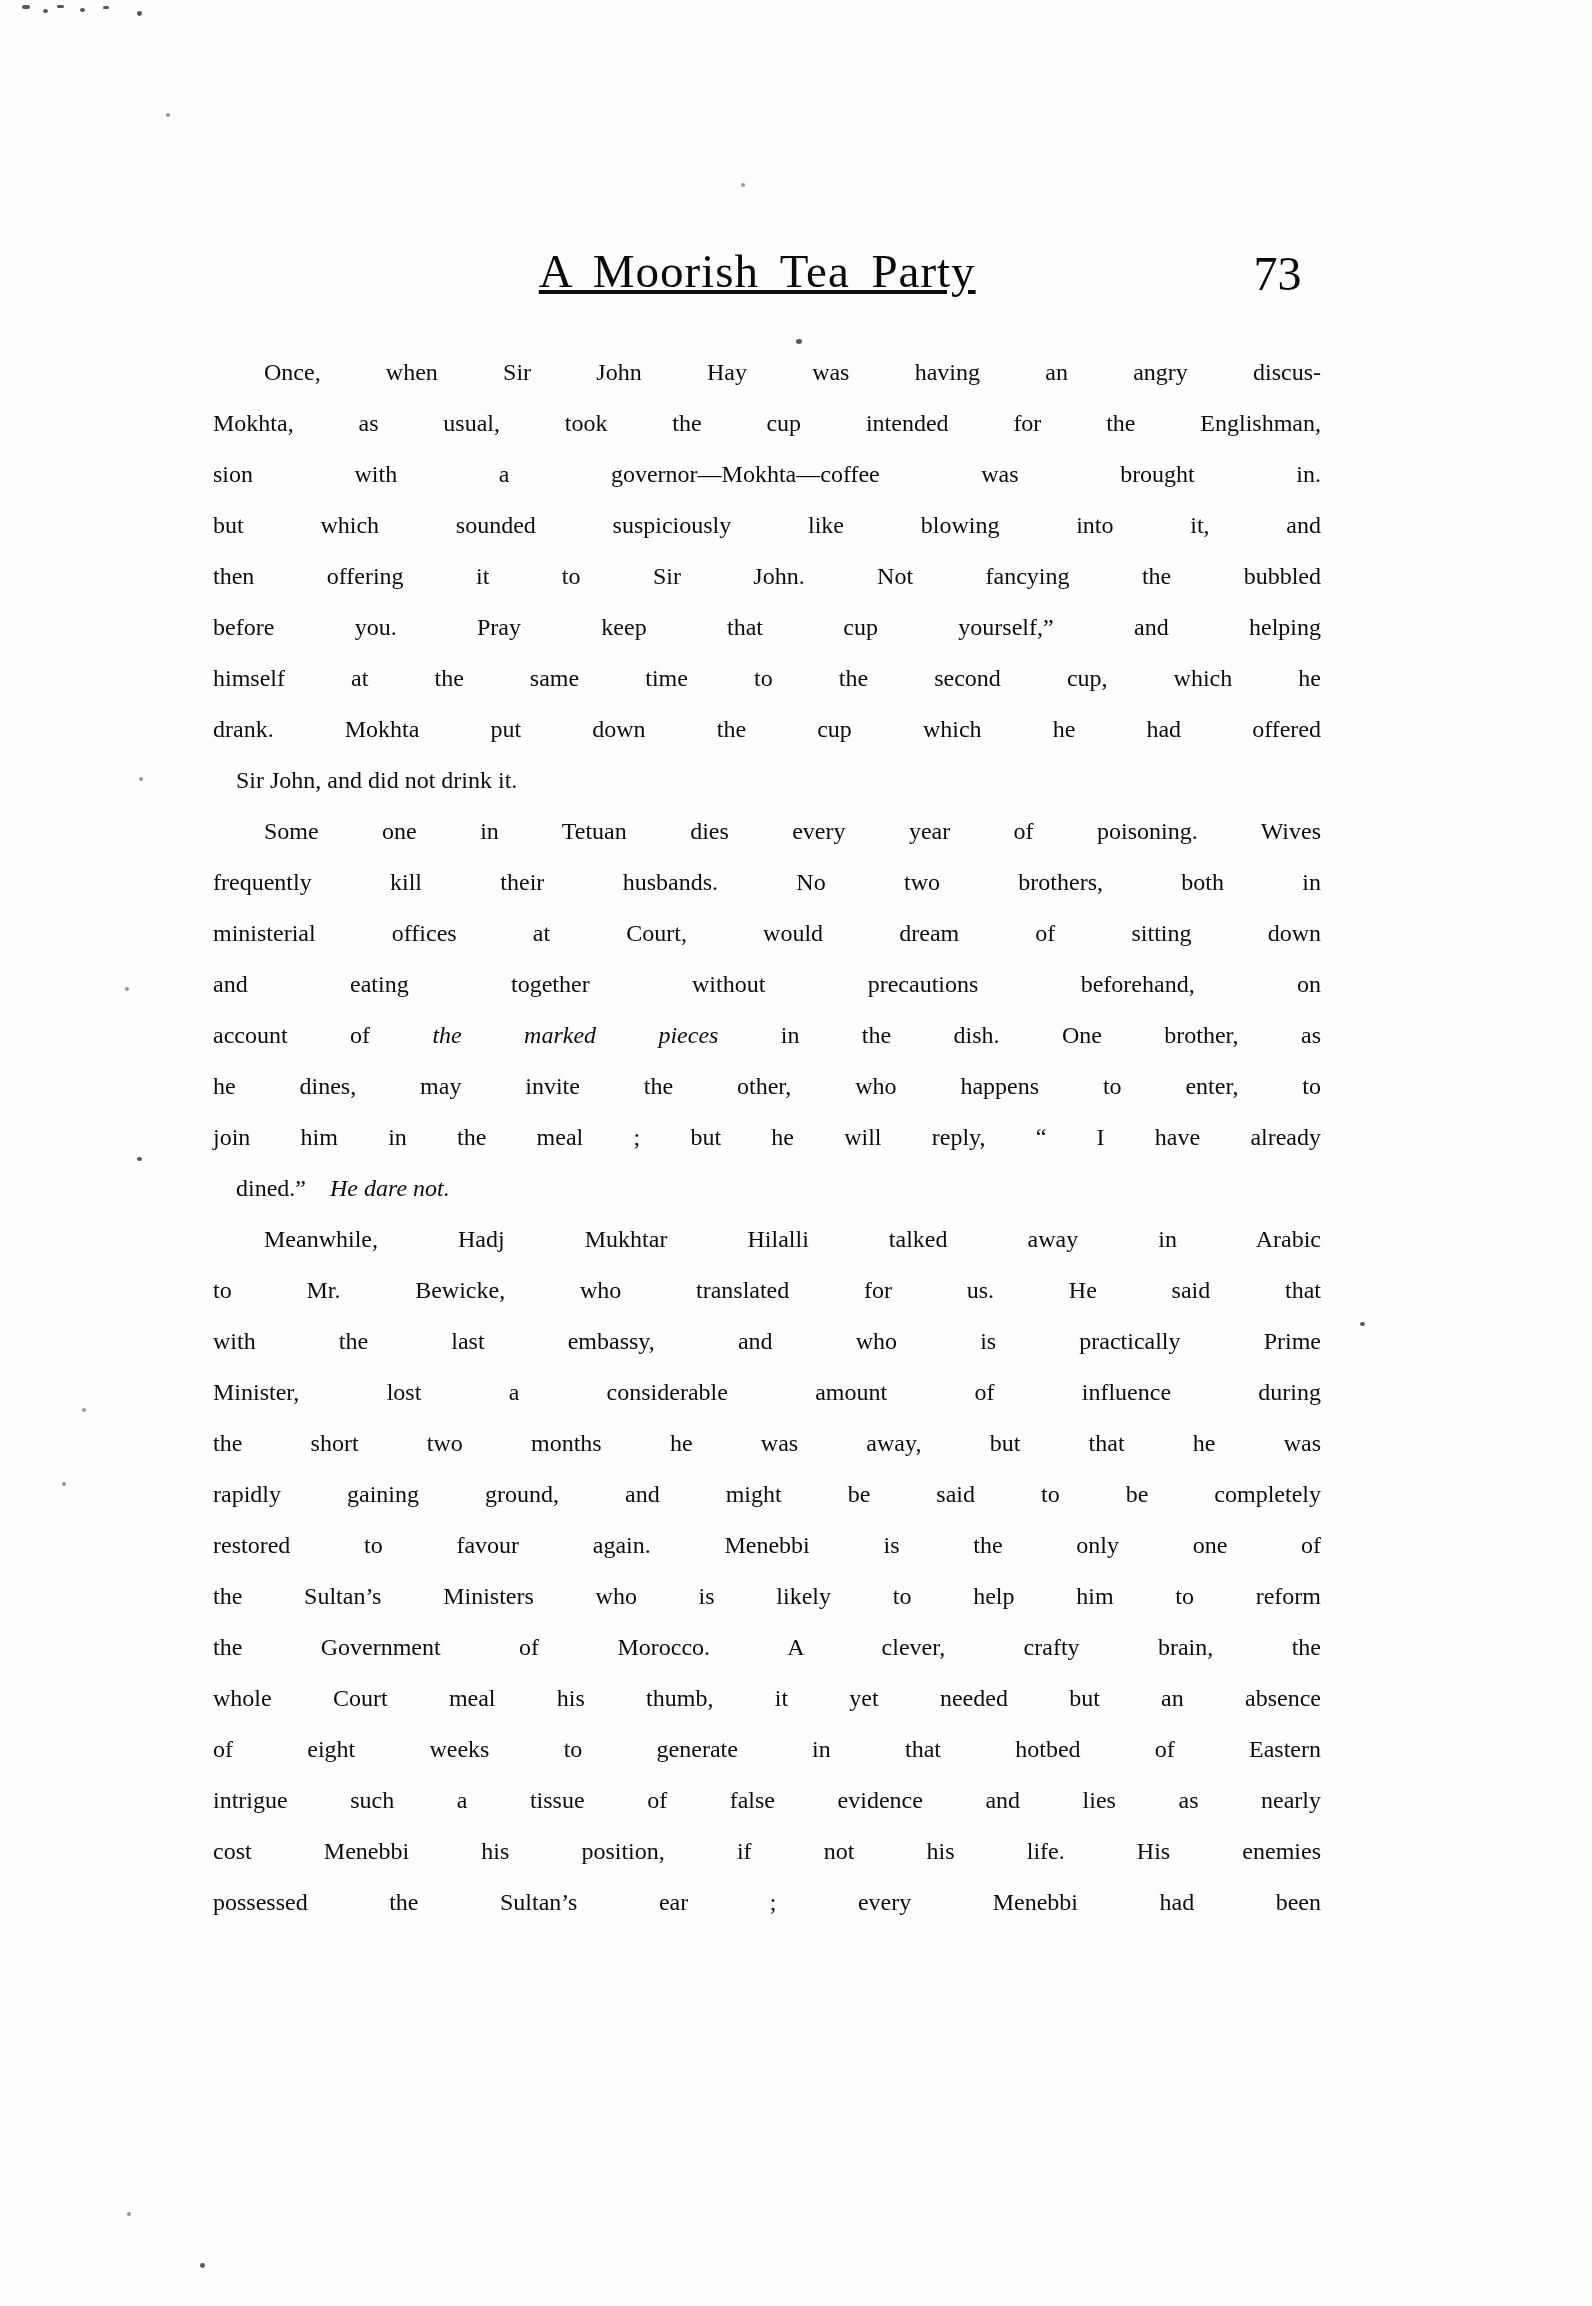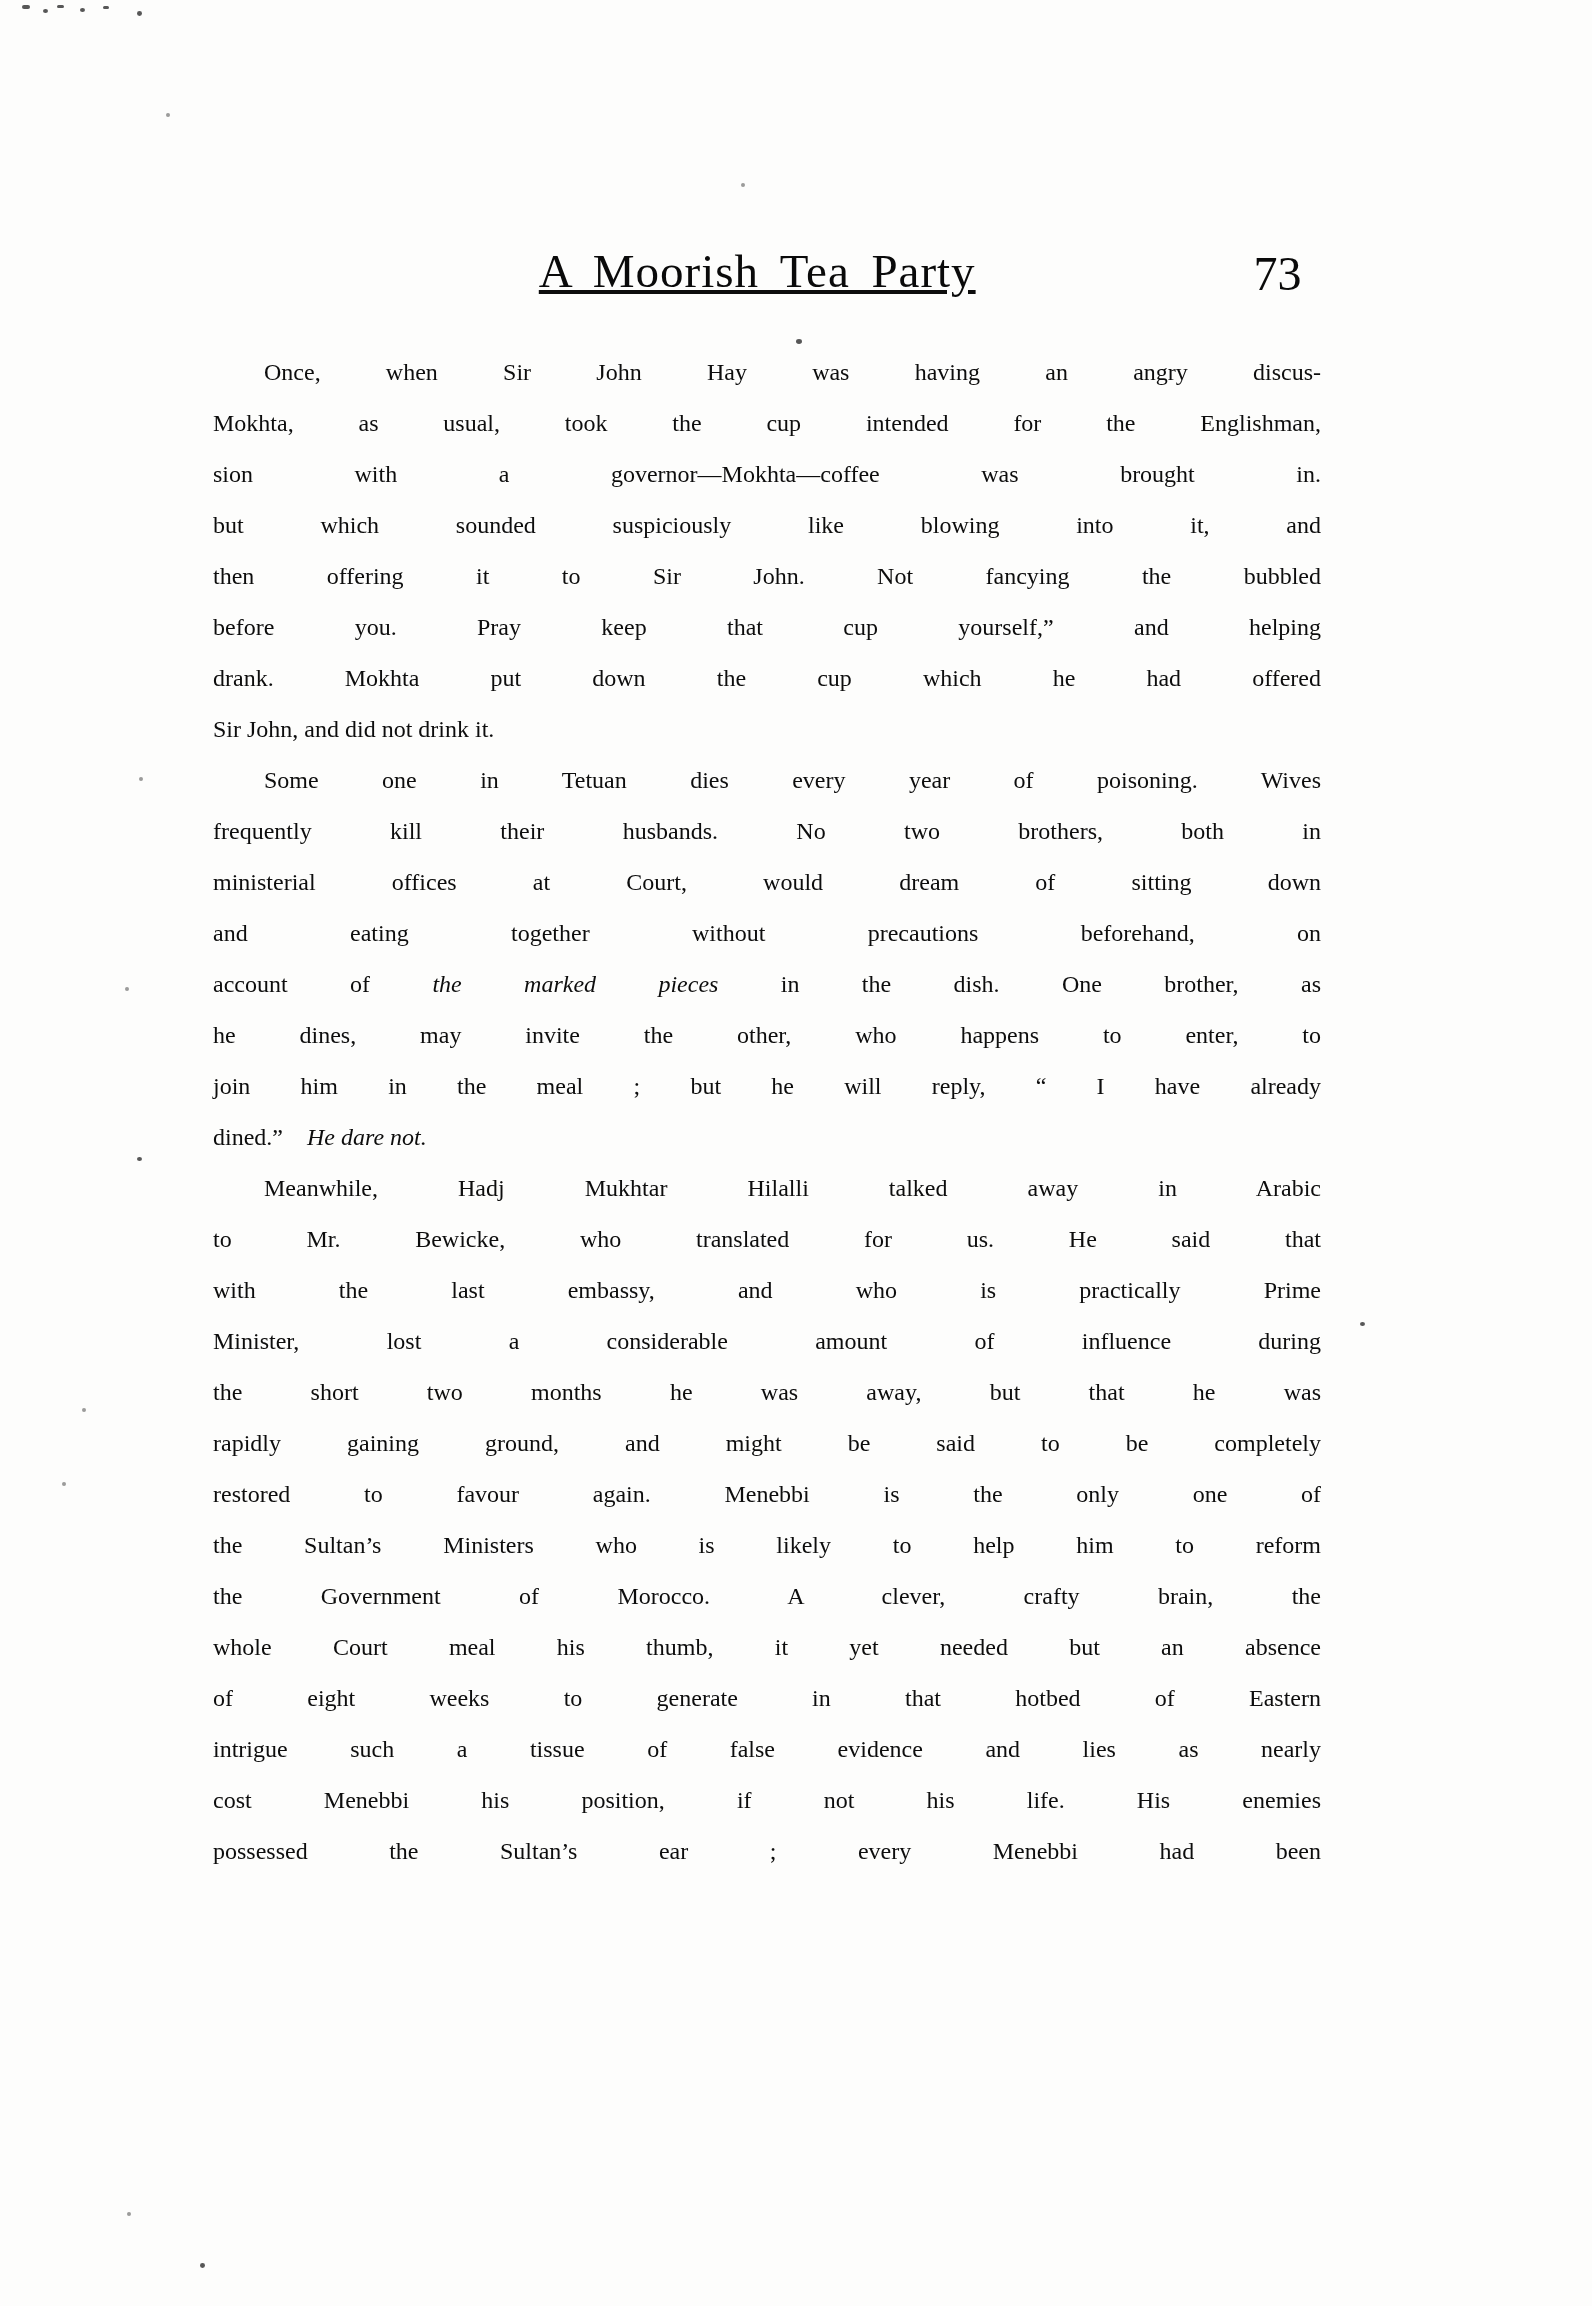--- a/index.html
+++ b/index.html
@@ -42,21 +42,21 @@
   .line {
     height: 51px;
     line-height: 51px;
     font-size: 24px;
     text-align: justify;
     text-align-last: justify;
     white-space: nowrap;
     overflow: visible;
   }
   .line.indent { text-indent: 51px; }
-  .line.para-end { text-align-last: left; }
+  .line.para-end { text-align-last: left; margin-left: 23px; }
   .line em { font-style: italic; }
 
   .speck {
     position: absolute;
     background: #3a3a3a;
     border-radius: 50%;
     opacity: 0.85;
   }
   .speck.faint { opacity: 0.5; }
 </style>
@@ -88,20 +88,21 @@
     <span class="page-number">73</span>
   </header>
 
   <main class="text-block">
       <div class="line indent"><span>Once, when Sir John Hay was having an angry discus-</span></div>
       <div class="line"><span>Mokhta, as usual, took the cup intended for the Englishman,</span></div>
       <div class="line"><span>sion with a governor—Mokhta—coffee was brought in.</span></div>
       <div class="line"><span>but which sounded suspiciously like blowing into it, and</span></div>
       <div class="line"><span>then offering it to Sir John. Not fancying the bubbled</span></div>
       <div class="line"><span>before you. Pray keep that cup yourself,” and helping</span></div>
+      <div class="line"><span>himself at the same time to the second cup, which he</span></div>
       <div class="line"><span>drank. Mokhta put down the cup which he had offered</span></div>
       <div class="line para-end"><span>Sir John, and did not drink it.</span></div>
       <div class="line indent"><span>Some one in Tetuan dies every year of poisoning. Wives</span></div>
       <div class="line"><span>frequently kill their husbands. No two brothers, both in</span></div>
       <div class="line"><span>ministerial offices at Court, would dream of sitting down</span></div>
       <div class="line"><span>and eating together without precautions beforehand, on</span></div>
       <div class="line"><span>account of </span><em>the marked pieces</em><span> in the dish. One brother, as</span></div>
       <div class="line"><span>he dines, may invite the other, who happens to enter, to</span></div>
       <div class="line"><span>join him in the meal ; but he will reply, “ I have already</span></div>
       <div class="line para-end"><span>dined.” </span><em>He dare not.</em></div>

